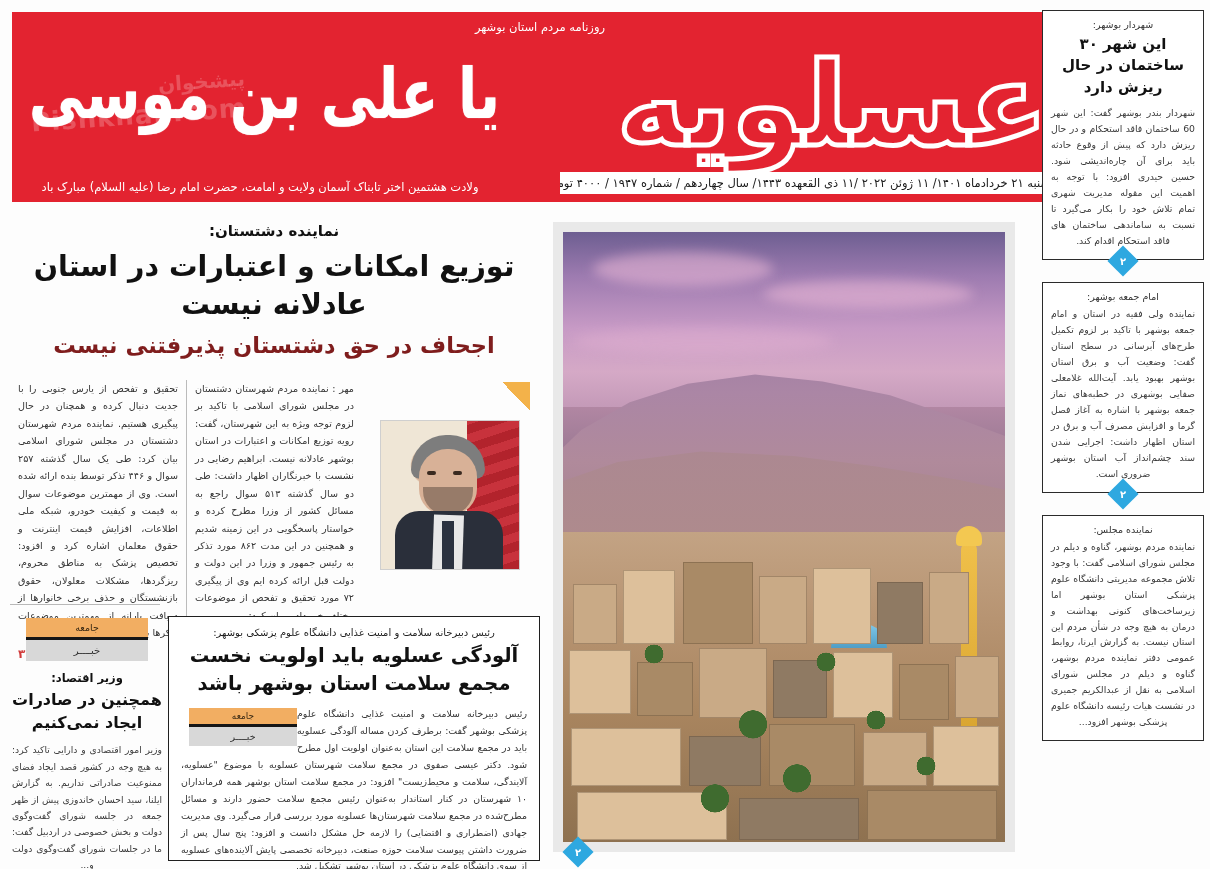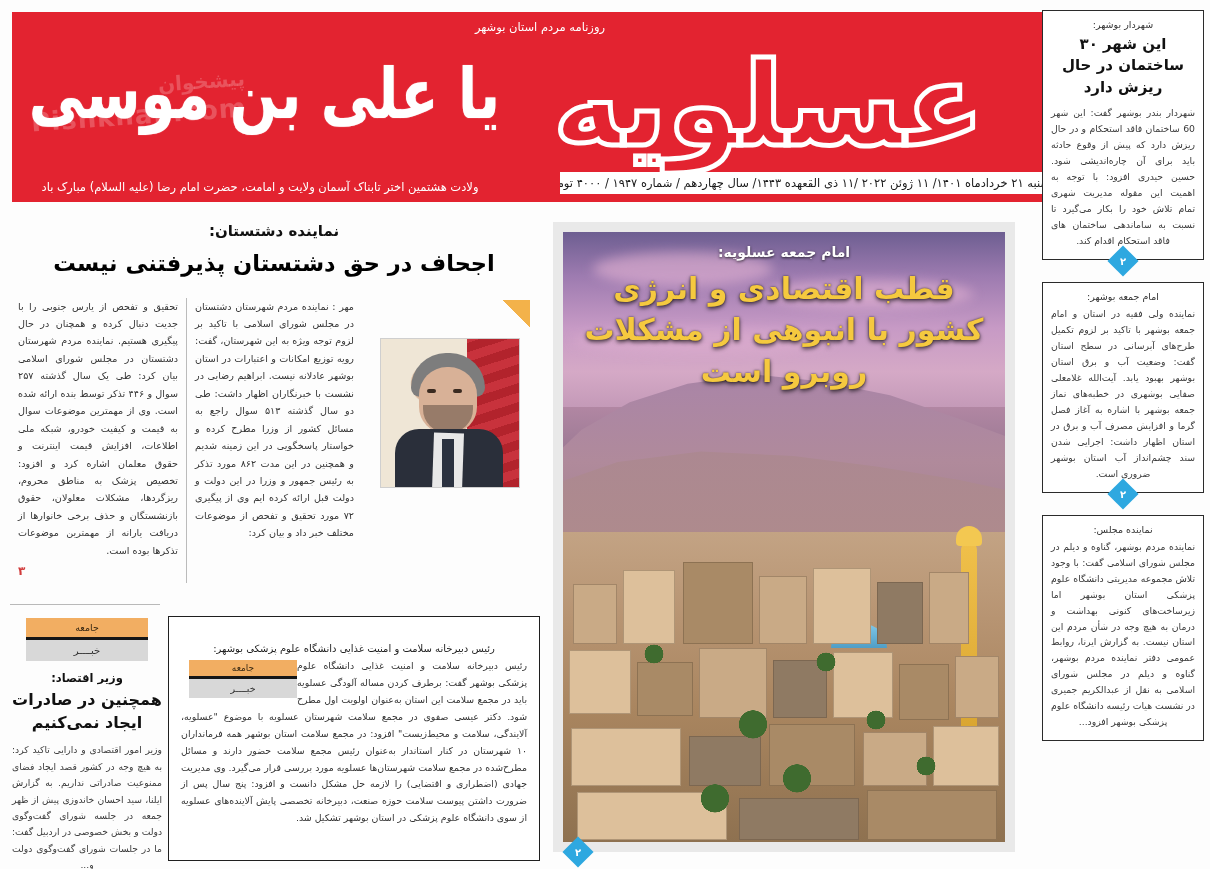--- a/index.html
+++ b/index.html
@@ -37,21 +37,21 @@
     position: absolute;
     right: 20px; top: 30px;
     width: 495px; height: 128px;
   }
   .logo-text {
     font-size: 116px;
     line-height: 126px;
     color: transparent;
     -webkit-text-stroke: 5px #ffffff;
     font-weight: bold;
-    text-align: left;
+    text-align: right;
     direction: rtl;
     letter-spacing: -4px;
     white-space: nowrap;
   }
   .dateline {
     position: absolute;
     right: 18px; bottom: 8px;
     width: 490px; height: 22px;
     background: #ffffff;
     color: #1a1a1a;
@@ -156,21 +156,21 @@
   }
   .lead-kicker {
     font-size: 15px; font-weight: bold; color: #111;
     text-align: center; margin-bottom: 8px;
   }
   .lead-head {
     font-size: 28.5px; font-weight: bold; color: #111;
     text-align: center; line-height: 1.34; letter-spacing: -0.4px;
   }
   .lead-sub {
-    font-size: 22.5px; font-weight: bold; color: #000000;
+    font-size: 22.5px; font-weight: bold; color: #7f1d1d;
     text-align: center; line-height: 1.4; margin-top: 6px;
     letter-spacing: -0.3px;
   }
   .lead-cols {
     margin-top: 18px;
     display: flex;
     gap: 0;
     direction: rtl;
   }
   .lead-col {
@@ -320,21 +320,21 @@
     position:absolute; left:12px; top:618px; width:150px;
     direction:rtl;
   }
   .bl-kicker { font-size:11.5px; font-weight:bold; text-align:center; color:#111; margin-bottom:4px;}
   .bl-head { font-size:16px; font-weight:bold; text-align:center; color:#111; line-height:1.42; margin-bottom:8px;}
   .bl-body { font-size:9.2px; line-height:1.78; color:#3a3a3a; text-align:justify; text-align-last:center;}
 
   
   .bc-article {
     position:absolute; left:168px; top:616px; width:372px;
-    border:1px solid #1f1f1f; padding:26px 12px 8px 12px;
+    border:1px solid #1f1f1f; padding:10px 12px 8px 12px;
     direction:rtl; background:#fff; height: 245px;
   }
   .bc-kicker { font-size:10px; text-align:center; color:#222; margin-bottom:4px;}
   .bc-head { font-size:19.5px; font-weight:bold; text-align:center; color:#111; line-height:1.44; margin-bottom:8px; letter-spacing:-0.3px;}
   .bc-body { font-size:9.4px; line-height:1.8; color:#333; text-align:justify;}
   .bc-tag {
     float:left; width:108px; margin: 2px 0 4px 8px;
   }
   .bc-tag .tag-orange { font-size:9px; padding:3px 0; }
   .bc-tag .tag-gray { font-size:9.5px; padding:4px 0; }
@@ -363,20 +363,21 @@
     </div>
 
     <div class="watermark">
       <span class="fa">پیشخوان</span>
       <span>Pishkhan.com</span>
     </div>
   </div>
 
   <div class="lead">
     <div class="lead-kicker">نماینده دشتستان:</div>
+    <div class="lead-head">توزیع امکانات و اعتبارات در استان عادلانه نیست</div>
     <div class="lead-sub">اجحاف در حق دشتستان پذیرفتنی نیست</div>
 
     <div class="lead-cols">
       <div class="portrait-col">
         <div class="tri-deco"></div>
         <div class="portrait">
           <div class="p-flagstripe"></div>
           <div class="p-hair"></div>
           <div class="p-face"></div>
           <div class="p-eye l"></div>
@@ -439,24 +440,20 @@
       <div class="bld d" style="left:304px;top:558px;width:130px;height:50px;"></div>
 
       <div class="palm" style="left:78px;top:404px;"></div>
       <div class="palm big" style="left:170px;top:466px;"></div>
       <div class="palm" style="left:250px;top:412px;"></div>
       <div class="palm big" style="left:132px;top:540px;"></div>
       <div class="palm" style="left:300px;top:470px;"></div>
       <div class="palm" style="left:350px;top:516px;"></div>
       <div class="palm big" style="left:214px;top:520px;"></div>
 
-      <div class="photo-overlay-head">
-        <div class="ph-kicker">امام جمعه عسلویه:</div>
-        <div class="ph-head">قطب اقتصادی و انرژی کشور با انبوهی از مشکلات روبرو است</div>
-      </div>
     </div>
     <div class="diamond left-pos" style="bottom:-11px;">
       <span>۲</span>
     </div>
   </div>
 
   <div class="side-col">
 
     <div class="side-card">
       <div class="side-kicker">شهردار بوشهر:</div>
@@ -490,20 +487,21 @@
       <div class="tag-gray">خبــــر</div>
     </div>
     <div class="bl-kicker">وزیر اقتصاد:</div>
     <div class="bl-head">همچنین در صادرات ایجاد نمی‌کنیم</div>
     <div class="bl-body">وزیر امور اقتصادی و دارایی تاکید کرد: به هیچ وجه در کشور قصد ایجاد فضای ممنوعیت صادراتی نداریم. به گزارش ایلنا، سید احسان خاندوزی پیش از ظهر جمعه در جلسه شورای گفت‌وگوی دولت و بخش خصوصی در اردبیل گفت: ما در جلسات شورای گفت‌وگوی دولت و...</div>
 
   </div>
 
   <div class="bc-article">
     <div class="bc-kicker">رئیس دبیرخانه سلامت و امنیت غذایی دانشگاه علوم پزشکی بوشهر:</div>
+    <div class="bc-head">آلودگی عسلویه باید اولویت نخست مجمع سلامت استان بوشهر باشد</div>
     <div class="bc-tag">
       <div class="tag-orange">جامعه</div>
       <div class="tag-gray">خبــــر</div>
     </div>
     <div class="bc-body">رئیس دبیرخانه سلامت و امنیت غذایی دانشگاه علوم پزشکی بوشهر گفت: برطرف کردن مساله آلودگی عسلویه باید در مجمع سلامت این استان به‌عنوان اولویت اول مطرح شود. دکتر عیسی صفوی در مجمع سلامت شهرستان عسلویه با موضوع "عسلویه، آلایندگی، سلامت و محیط‌زیست" افزود: در مجمع سلامت استان بوشهر همه فرمانداران ۱۰ شهرستان در کنار استاندار به‌عنوان رئیس مجمع سلامت حضور دارند و مسائل مطرح‌شده در مجمع سلامت شهرستان‌ها عسلویه مورد بررسی قرار می‌گیرد. وی مدیریت جهادی (اضطراری و اقتضایی) را لازمه حل مشکل دانست و افزود: پنج سال پس از ضرورت داشتن پیوست سلامت حوزه صنعت، دبیرخانه تخصصی پایش آلاینده‌های عسلویه از سوی دانشگاه علوم پزشکی در استان بوشهر تشکیل شد.</div>
 
   </div>
 
 </div>
 

